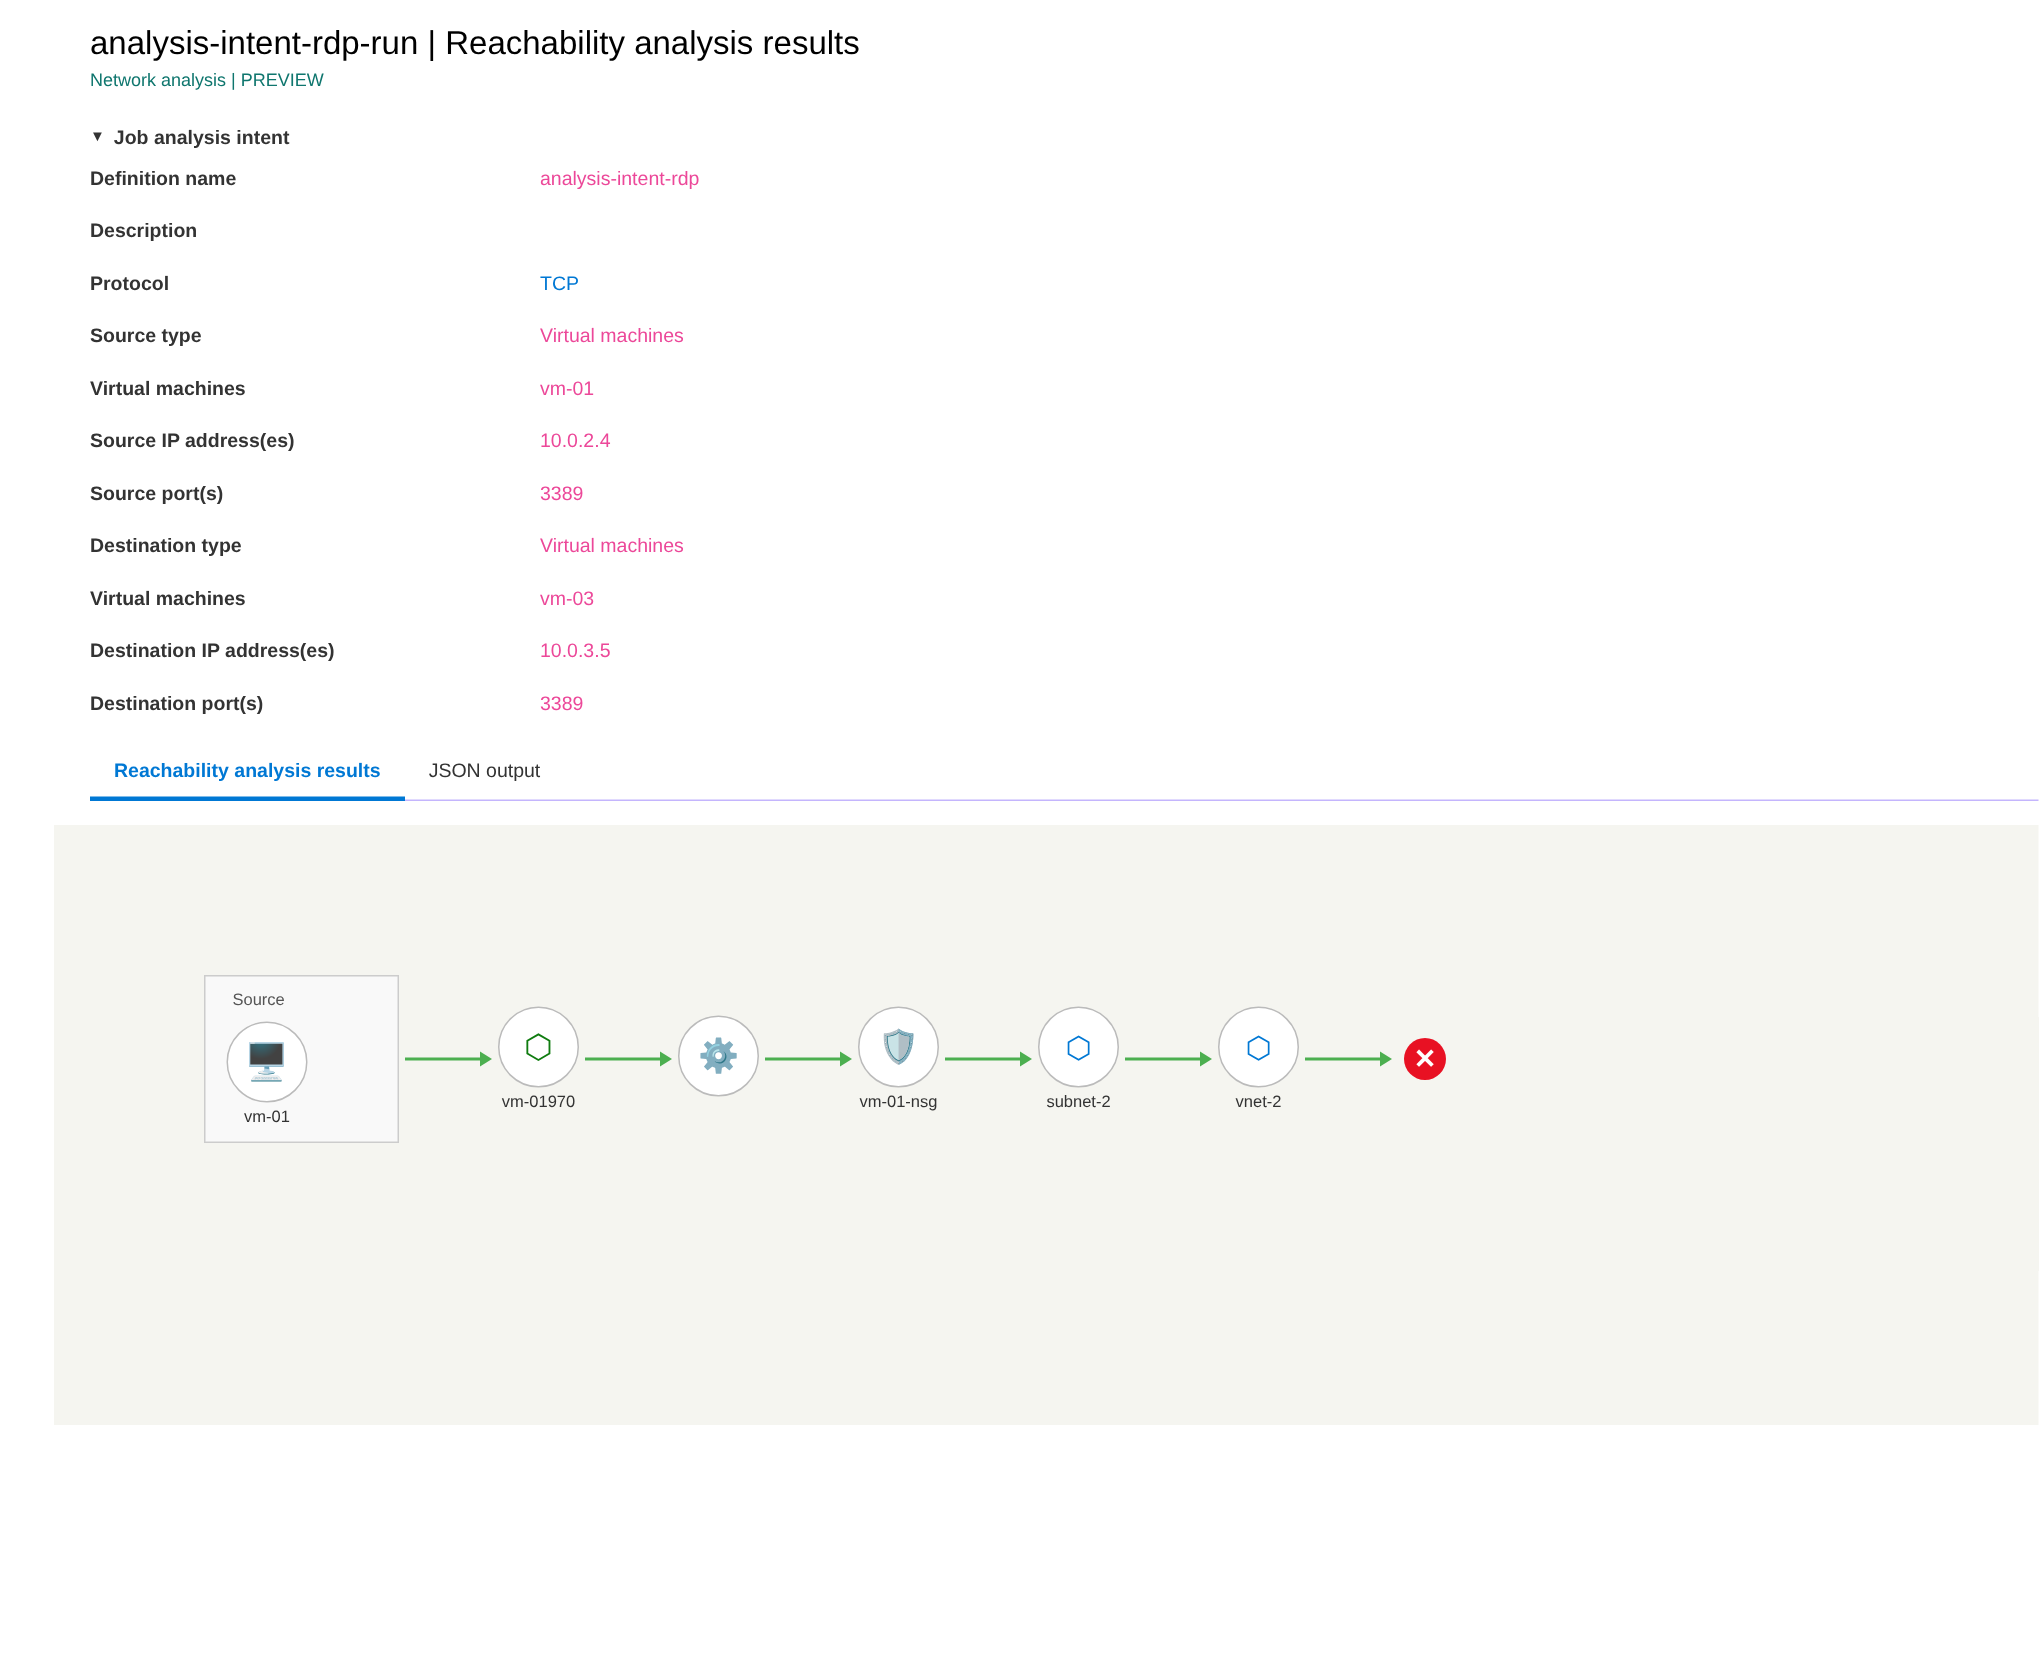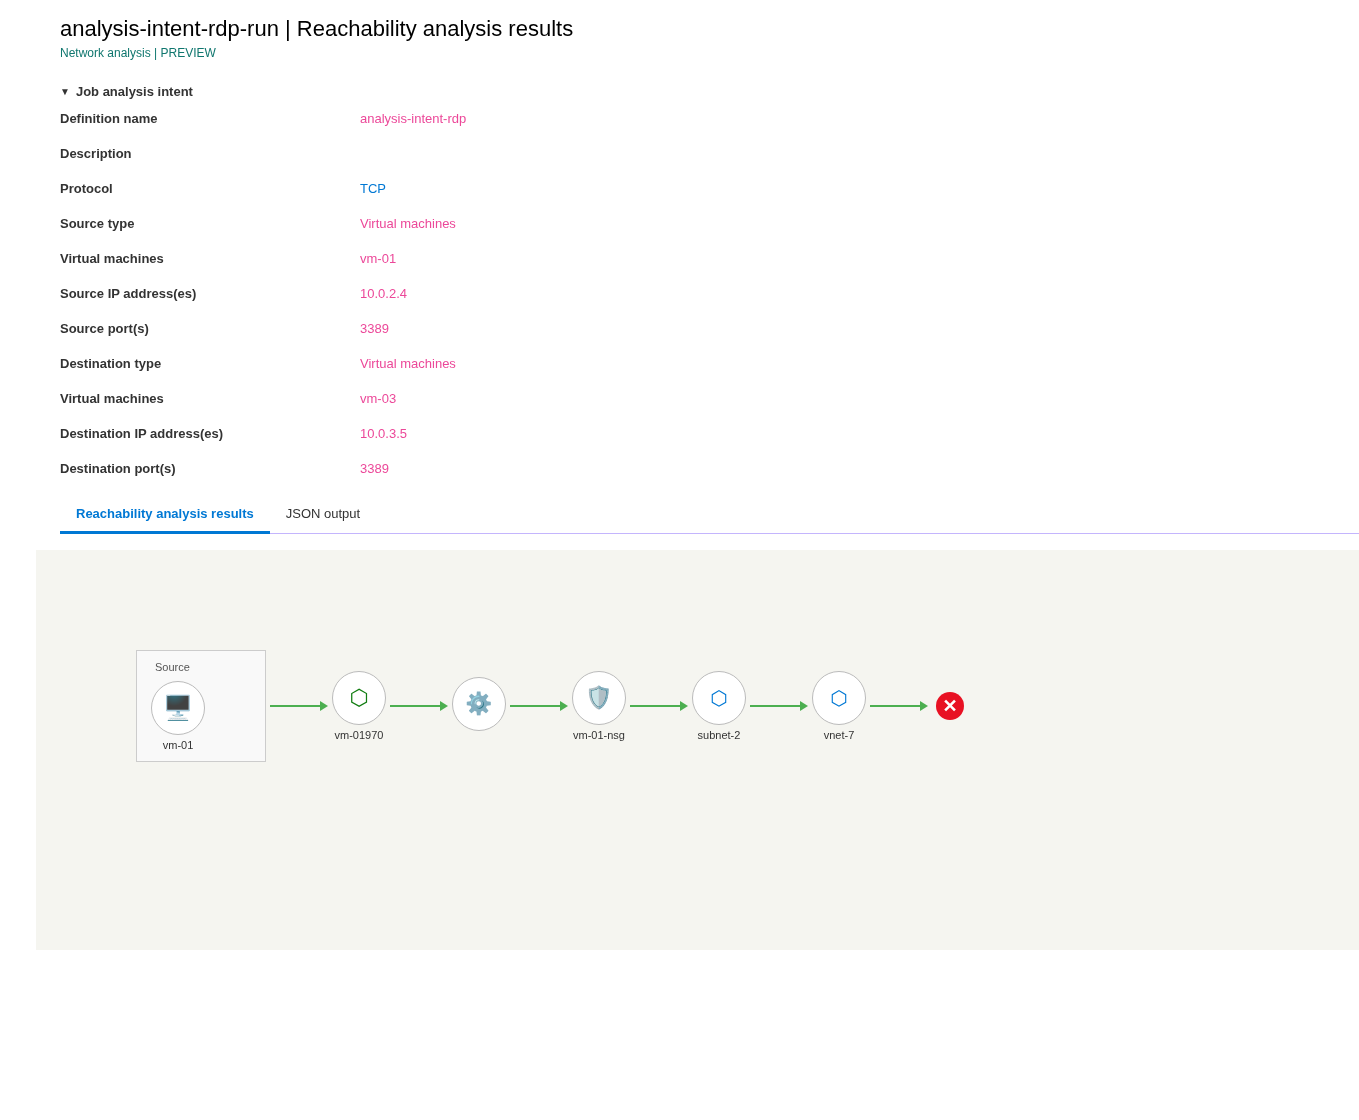--- a/index.html
+++ b/index.html
@@ -294,21 +294,21 @@
 
       <div class="arrow-line">
         <div class="line"></div>
         <div class="arrowhead"></div>
       </div>
 
       <div class="node">
         <div class="node-circle">
           <span style="color:#0078d4; font-size:20px;">⬡</span>
         </div>
-        <div class="node-label">vnet-7</div>
+        <div class="node-label">vnet-2</div>
       </div>
 
       <div class="arrow-line">
         <div class="line"></div>
         <div class="arrowhead"></div>
       </div>
 
       <div class="end-node">
         <div class="icon-error">✕</div>
       </div>

